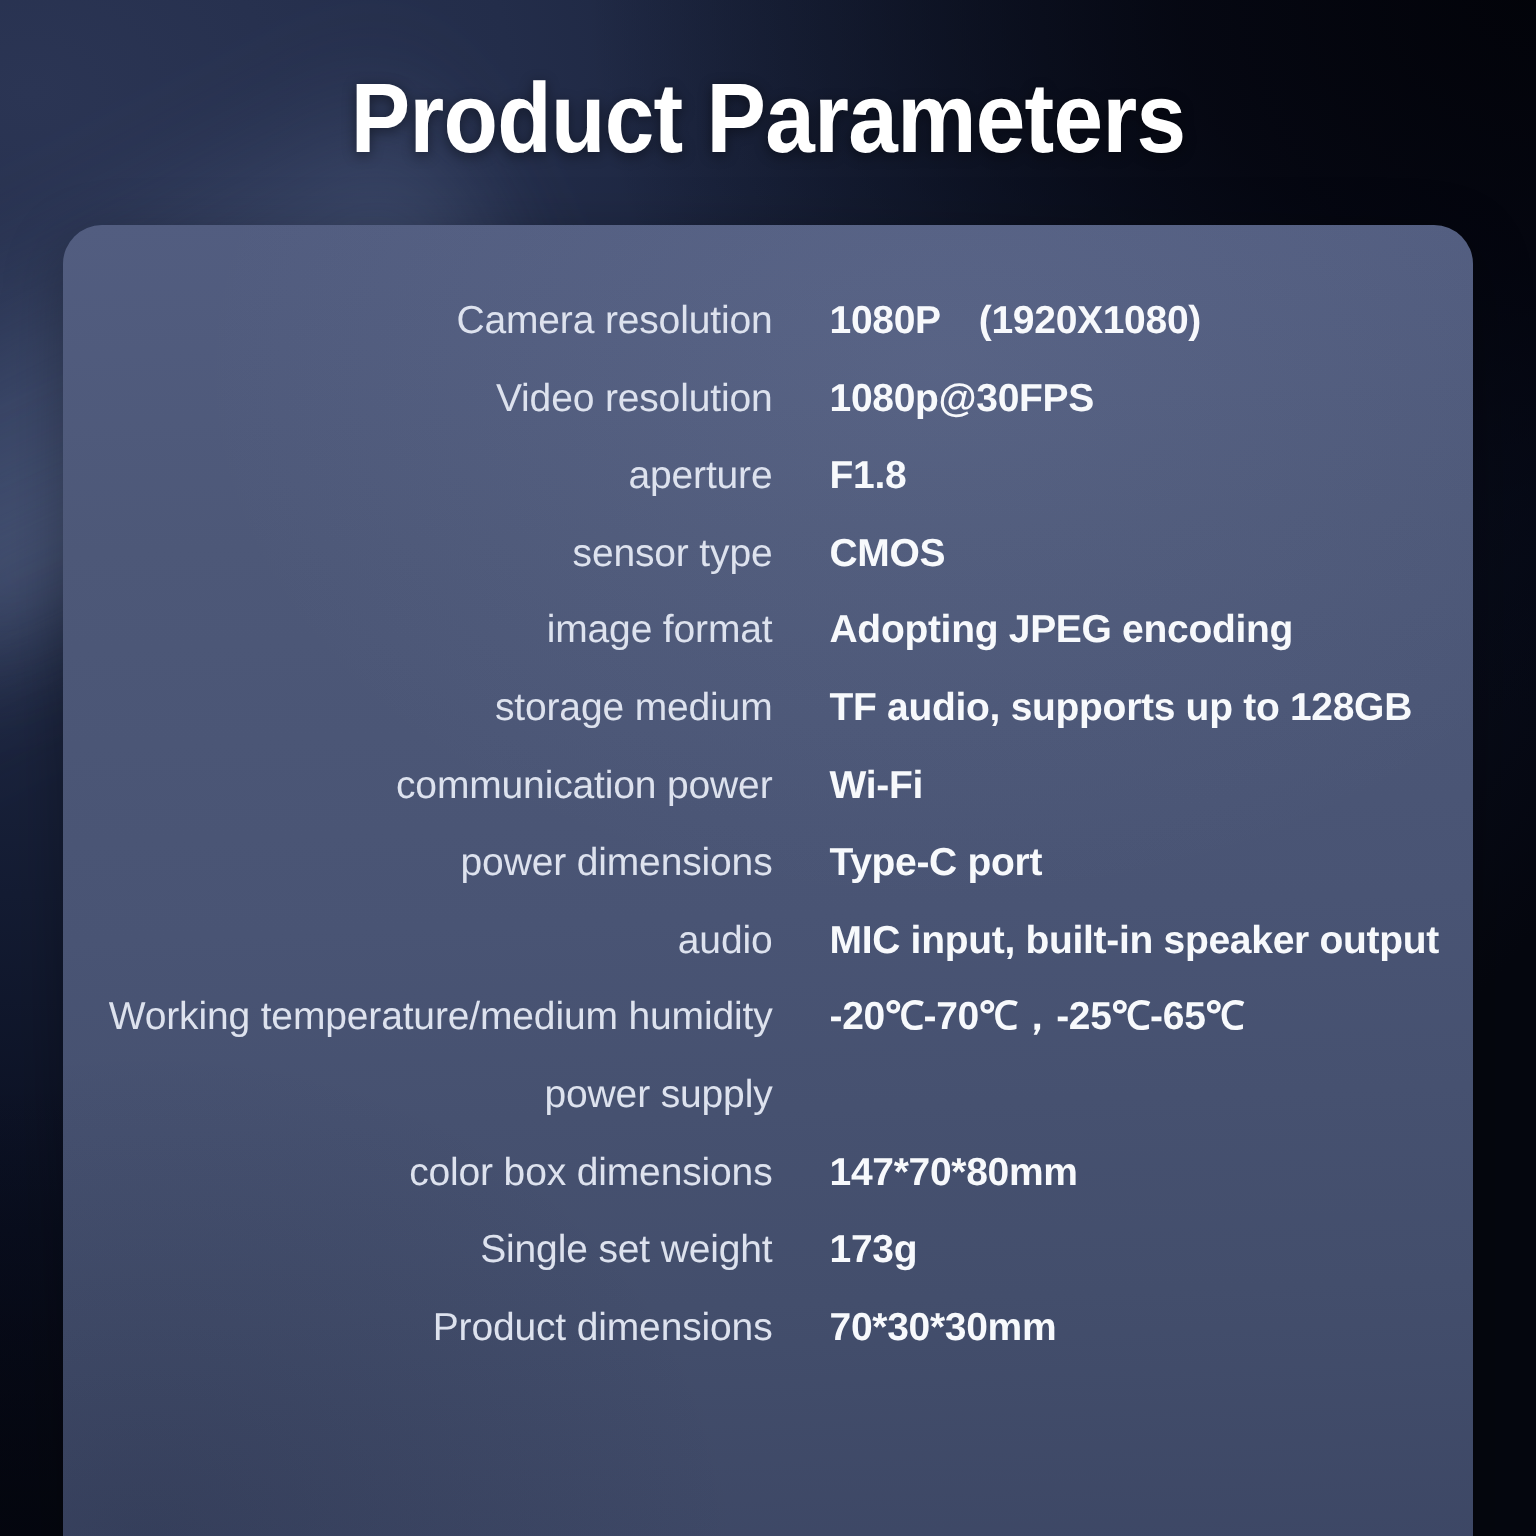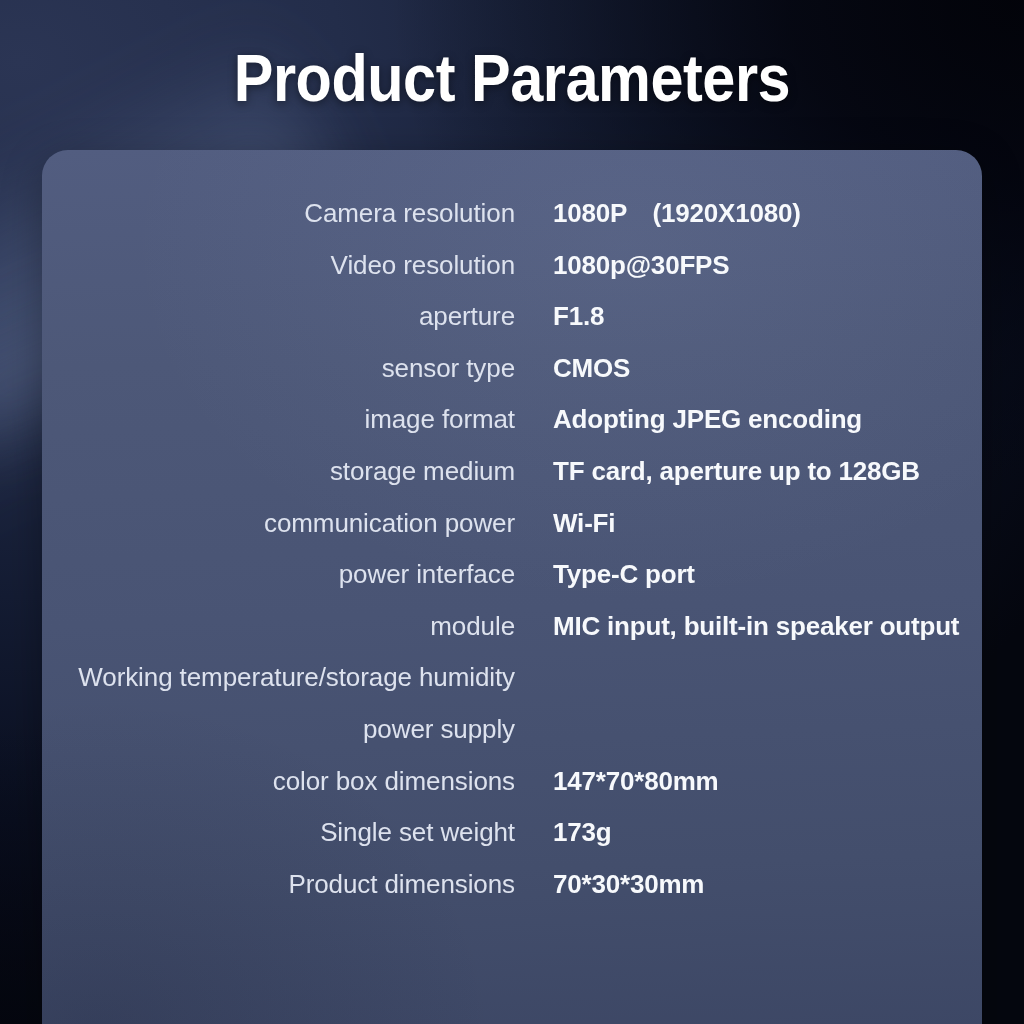--- a/index.html
+++ b/index.html
@@ -181,36 +181,37 @@
         <div class="row">
           <div class="row-label">sensor type</div>
           <div class="row-value">CMOS</div>
         </div>
         <div class="row">
           <div class="row-label">image format</div>
           <div class="row-value">Adopting JPEG encoding</div>
         </div>
         <div class="row">
           <div class="row-label">storage medium</div>
-          <div class="row-value">TF card, aperture up to 128GB</div>
+          <div class="row-value">TF audio, supports up to 128GB</div>
         </div>
         <div class="row">
           <div class="row-label">communication power</div>
           <div class="row-value">Wi-Fi</div>
         </div>
         <div class="row">
-          <div class="row-label">power interface</div>
+          <div class="row-label">power dimensions</div>
           <div class="row-value">Type-C port</div>
         </div>
         <div class="row">
-          <div class="row-label">module</div>
+          <div class="row-label">audio</div>
           <div class="row-value">MIC input, built-in speaker output</div>
         </div>
         <div class="row">
-          <div class="row-label">Working temperature/storage humidity</div>
+          <div class="row-label">Working temperature/medium humidity</div>
+          <div class="row-value">-20℃-70℃，-25℃-65℃</div>
         </div>
         <div class="row">
           <div class="row-label">power supply</div>
         </div>
         <div class="row">
           <div class="row-label">color box dimensions</div>
           <div class="row-value">147*70*80mm</div>
         </div>
         <div class="row">
           <div class="row-label">Single set weight</div>

